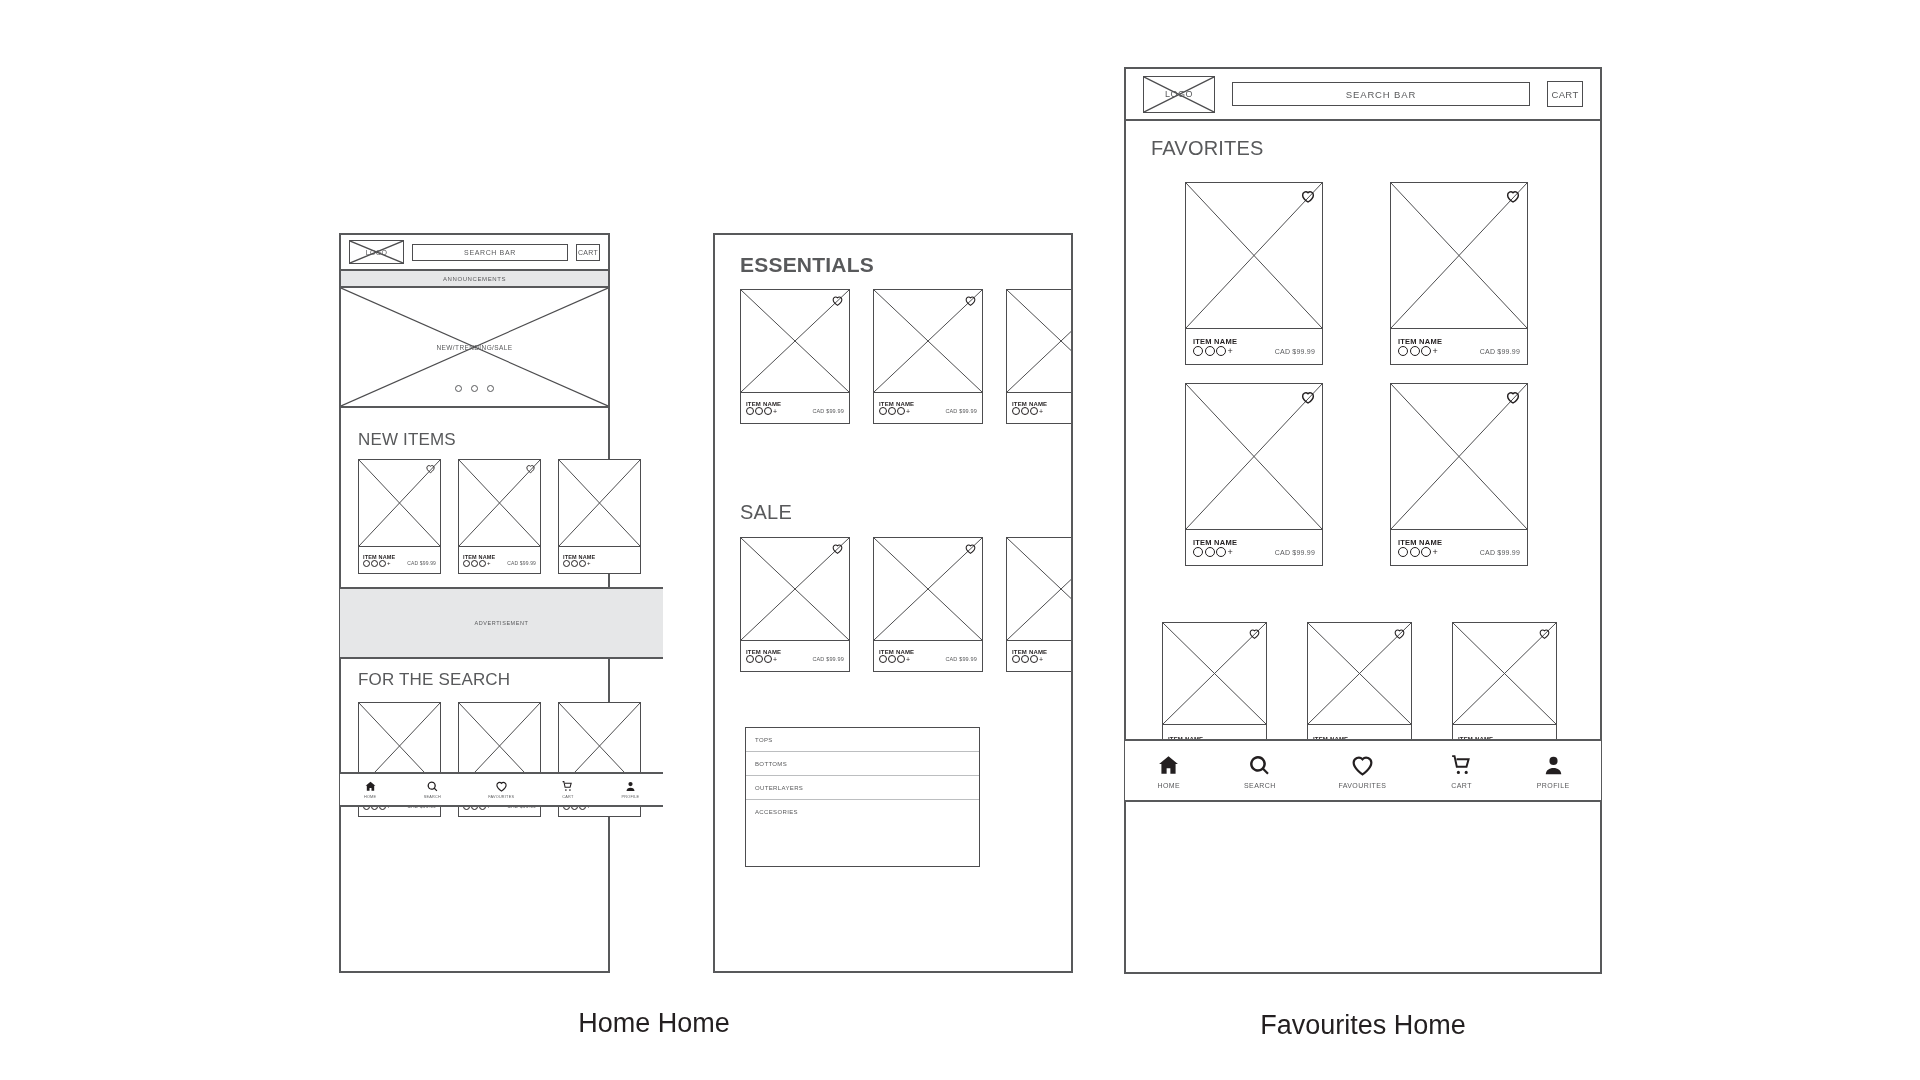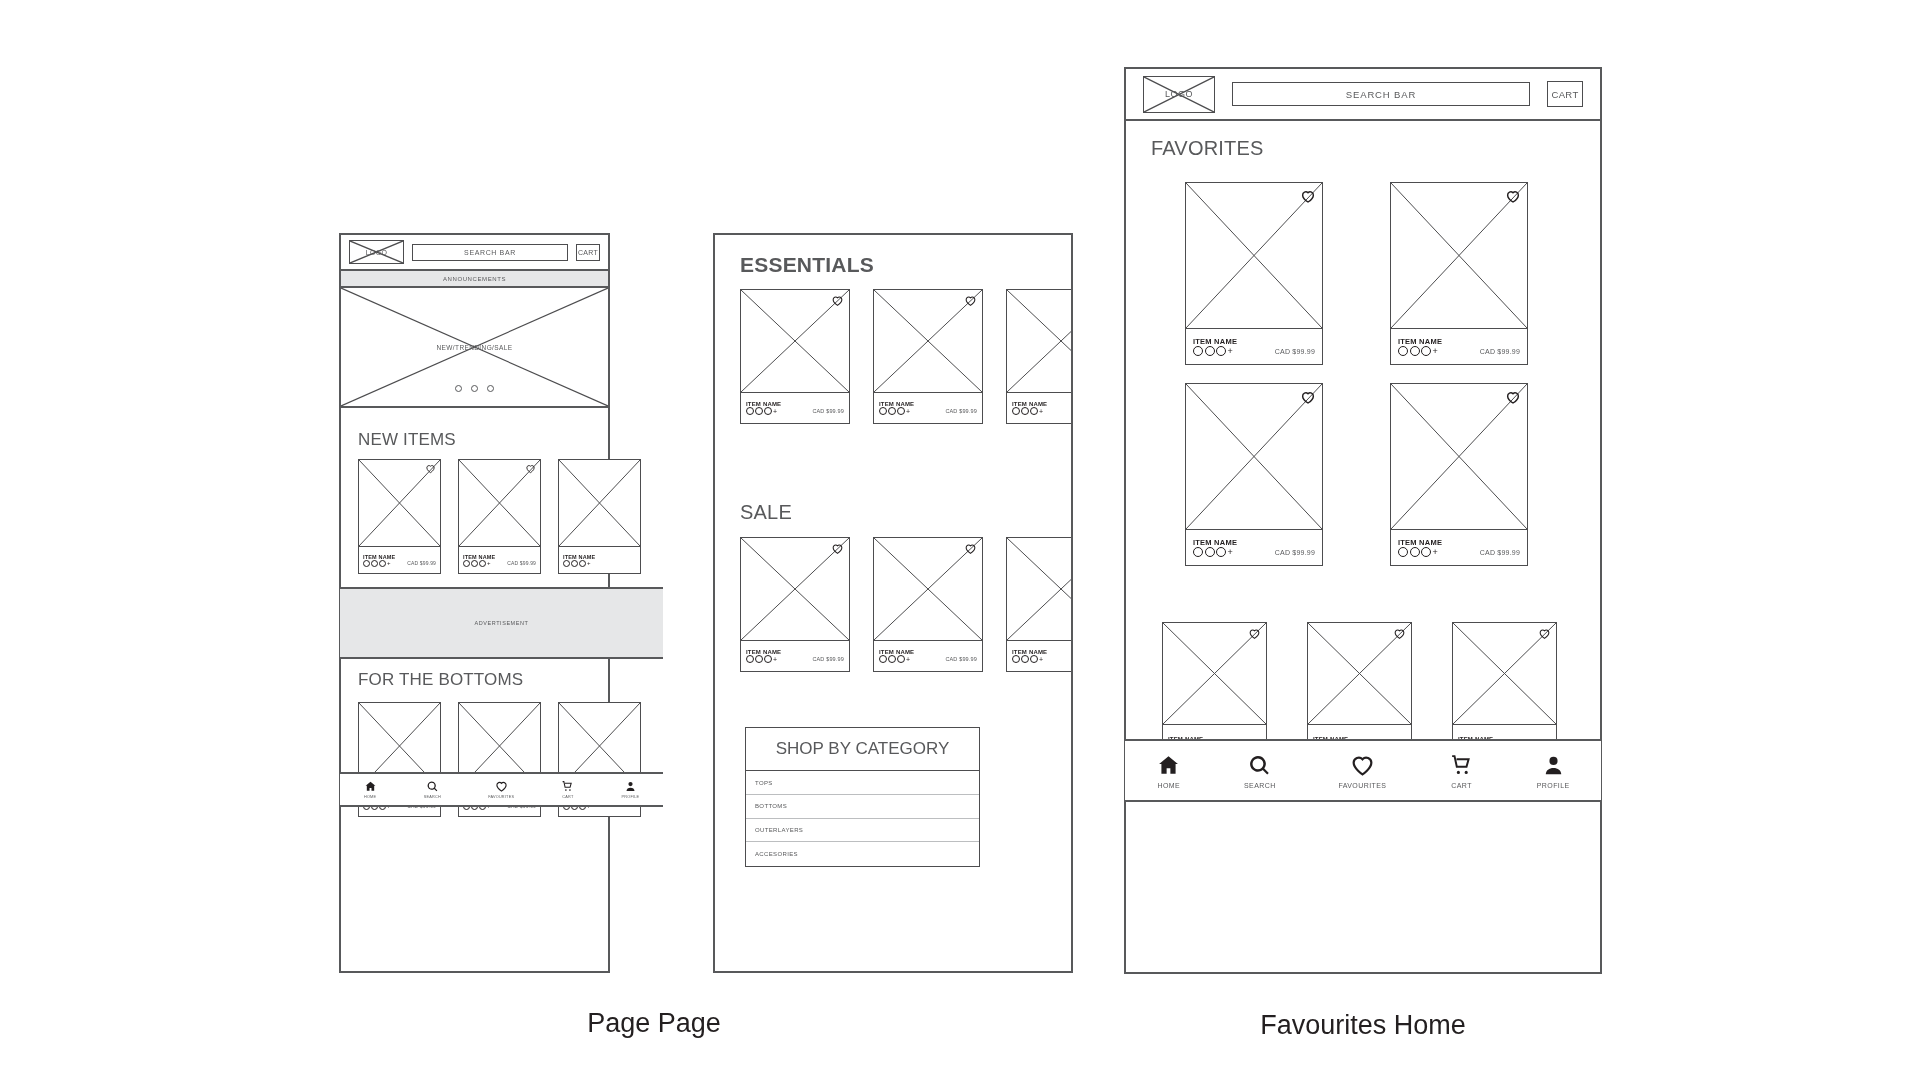--- a/index.html
+++ b/index.html
@@ -239,21 +239,21 @@
             </div>
           </div>
         </div>
       </div>
     </div>
 
     <div class="ad-banner" style="position:absolute; left:-1px; top:352px; width:323px; height:72px; font-size:5.5px;">
       <span>ADVERTISEMENT</span>
     </div>
 
-    <div class="section-title" style="position:absolute; left:17px; top:435px; font-size:17px;">FOR THE BOTTOMS</div>
+    <div class="section-title" style="position:absolute; left:17px; top:435px; font-size:17px;">FOR THE SEARCH</div>
 
     <div class="clipbox" style="left:0px; top:467px; width:321px; height:120px;">
       <div class="card" style="left:17px; top:0; width:83px; height:115px;">
         <div class="thumb">
           <svg preserveAspectRatio="none" viewBox="0 0 100 100">
             <line x1="0" y1="0" x2="100" y2="100" stroke="#4d4d4f" stroke-width="1" vector-effect="non-scaling-stroke"></line>
             <line x1="100" y1="0" x2="0" y2="100" stroke="#4d4d4f" stroke-width="1" vector-effect="non-scaling-stroke"></line>
           </svg>
         </div>
         <div class="meta" style="height:26px; padding:3px 4px;">
@@ -492,23 +492,20 @@
               <span class="sw" style="width:6px;height:6px;margin-right:1px;"></span>
               <span class="sw" style="width:6px;height:6px;margin-right:1px;"></span>
               <span class="plus" style="font-size:7px;">+</span>
             </div>
           </div>
         </div>
       </div>
     </div>
 
     <div class="cat-table" style="left:30px; top:492px; width:235px; height:140px;">
-      <div class="cat-head" style="height:44px; font-size:17px;">
-        <span>SHOP BY CATEGORY</span>
-      </div>
       <div class="cat-row" style="height:24px; padding-left:9px; font-size:6px;">
         <span>TOPS</span>
       </div>
       <div class="cat-row" style="height:24px; padding-left:9px; font-size:6px;">
         <span>BOTTOMS</span>
       </div>
       <div class="cat-row" style="height:24px; padding-left:9px; font-size:6px;">
         <span>OUTERLAYERS</span>
       </div>
       <div class="cat-row" style="height:24px; padding-left:9px; font-size:6px;">
@@ -727,16 +724,16 @@
         <svg viewBox="0 0 24 24" style="width:25px;height:25px;">
             <circle cx="12" cy="7.6" r="3.9"></circle>
             <path d="M4.6 20.5c0-4 3.3-6.2 7.4-6.2s7.4 2.2 7.4 6.2z"></path>
           </svg>
         <span class="nlabel" style="font-size:7px;margin-top:4px;">PROFILE</span>
       </div>
     </div>
 
   </div>
 
-  <div class="caption" style="left:539px; top:1008px; width:230px; font-size:27px;">Page Page</div>
+  <div class="caption" style="left:539px; top:1008px; width:230px; font-size:27px;">Home Home</div>
   <div class="caption" style="left:1248px; top:1010px; width:230px; font-size:27px;">Favourites Home</div>
 
 </div>
 
 </body></html>

